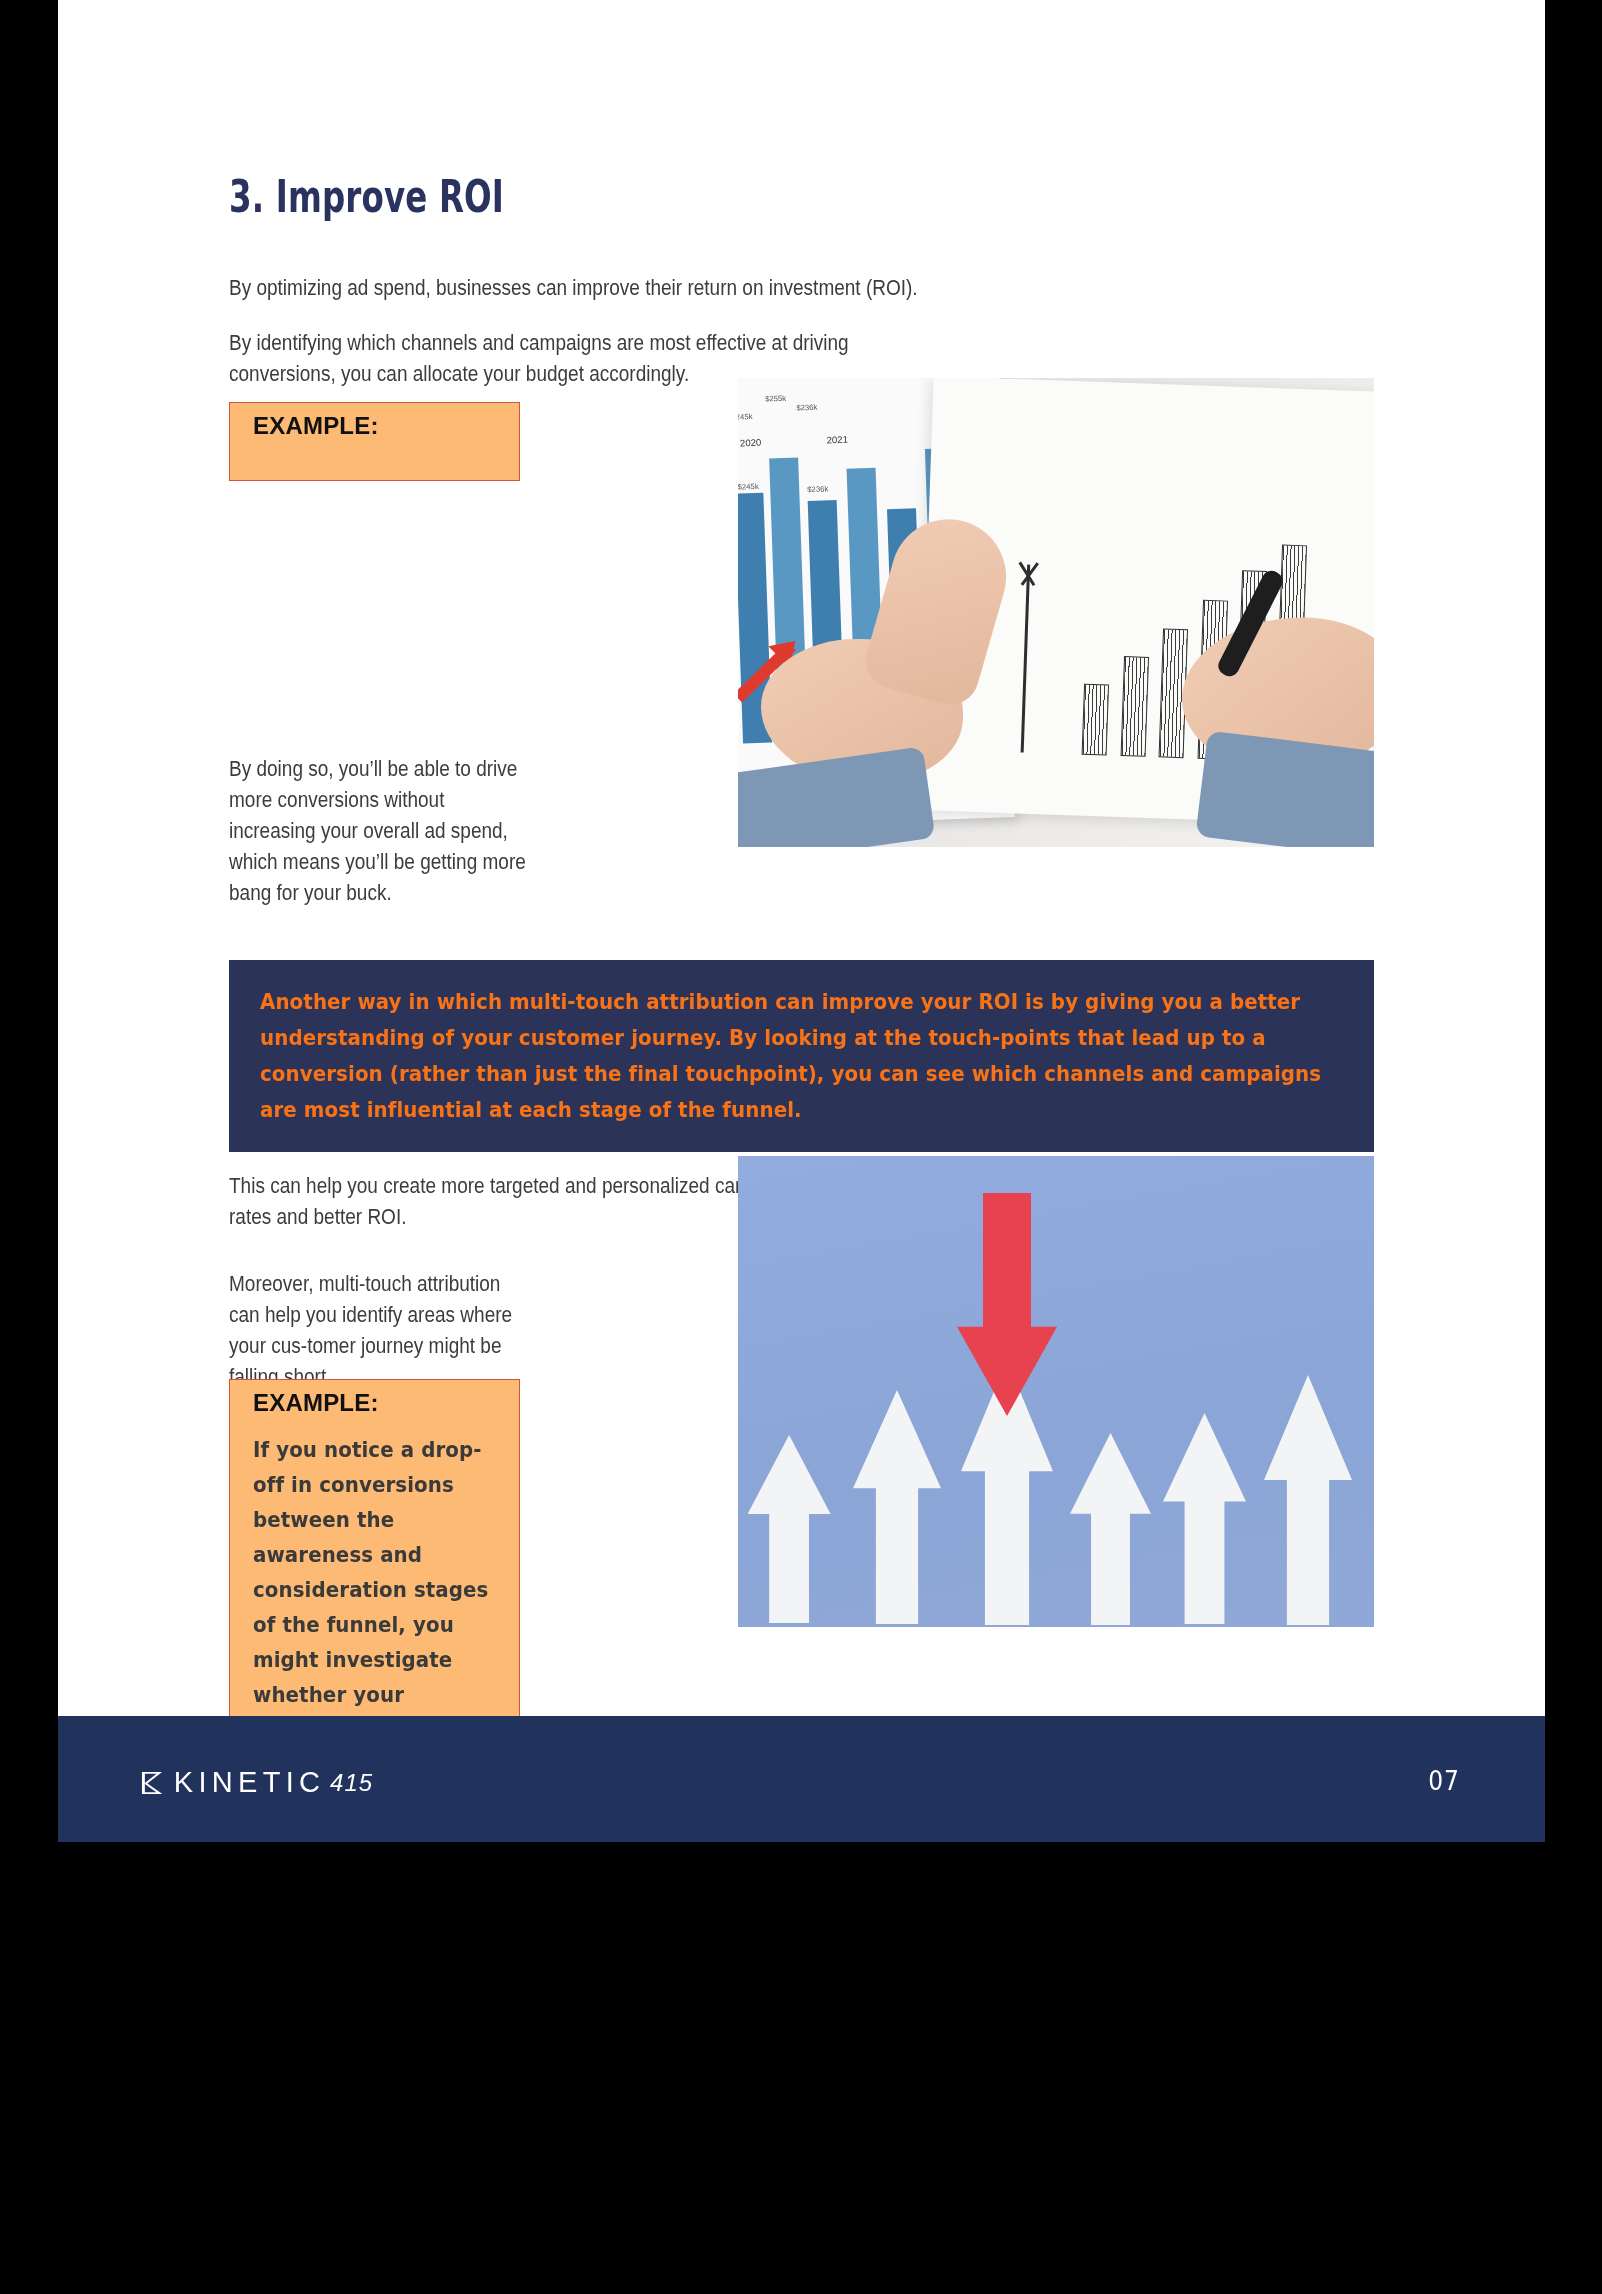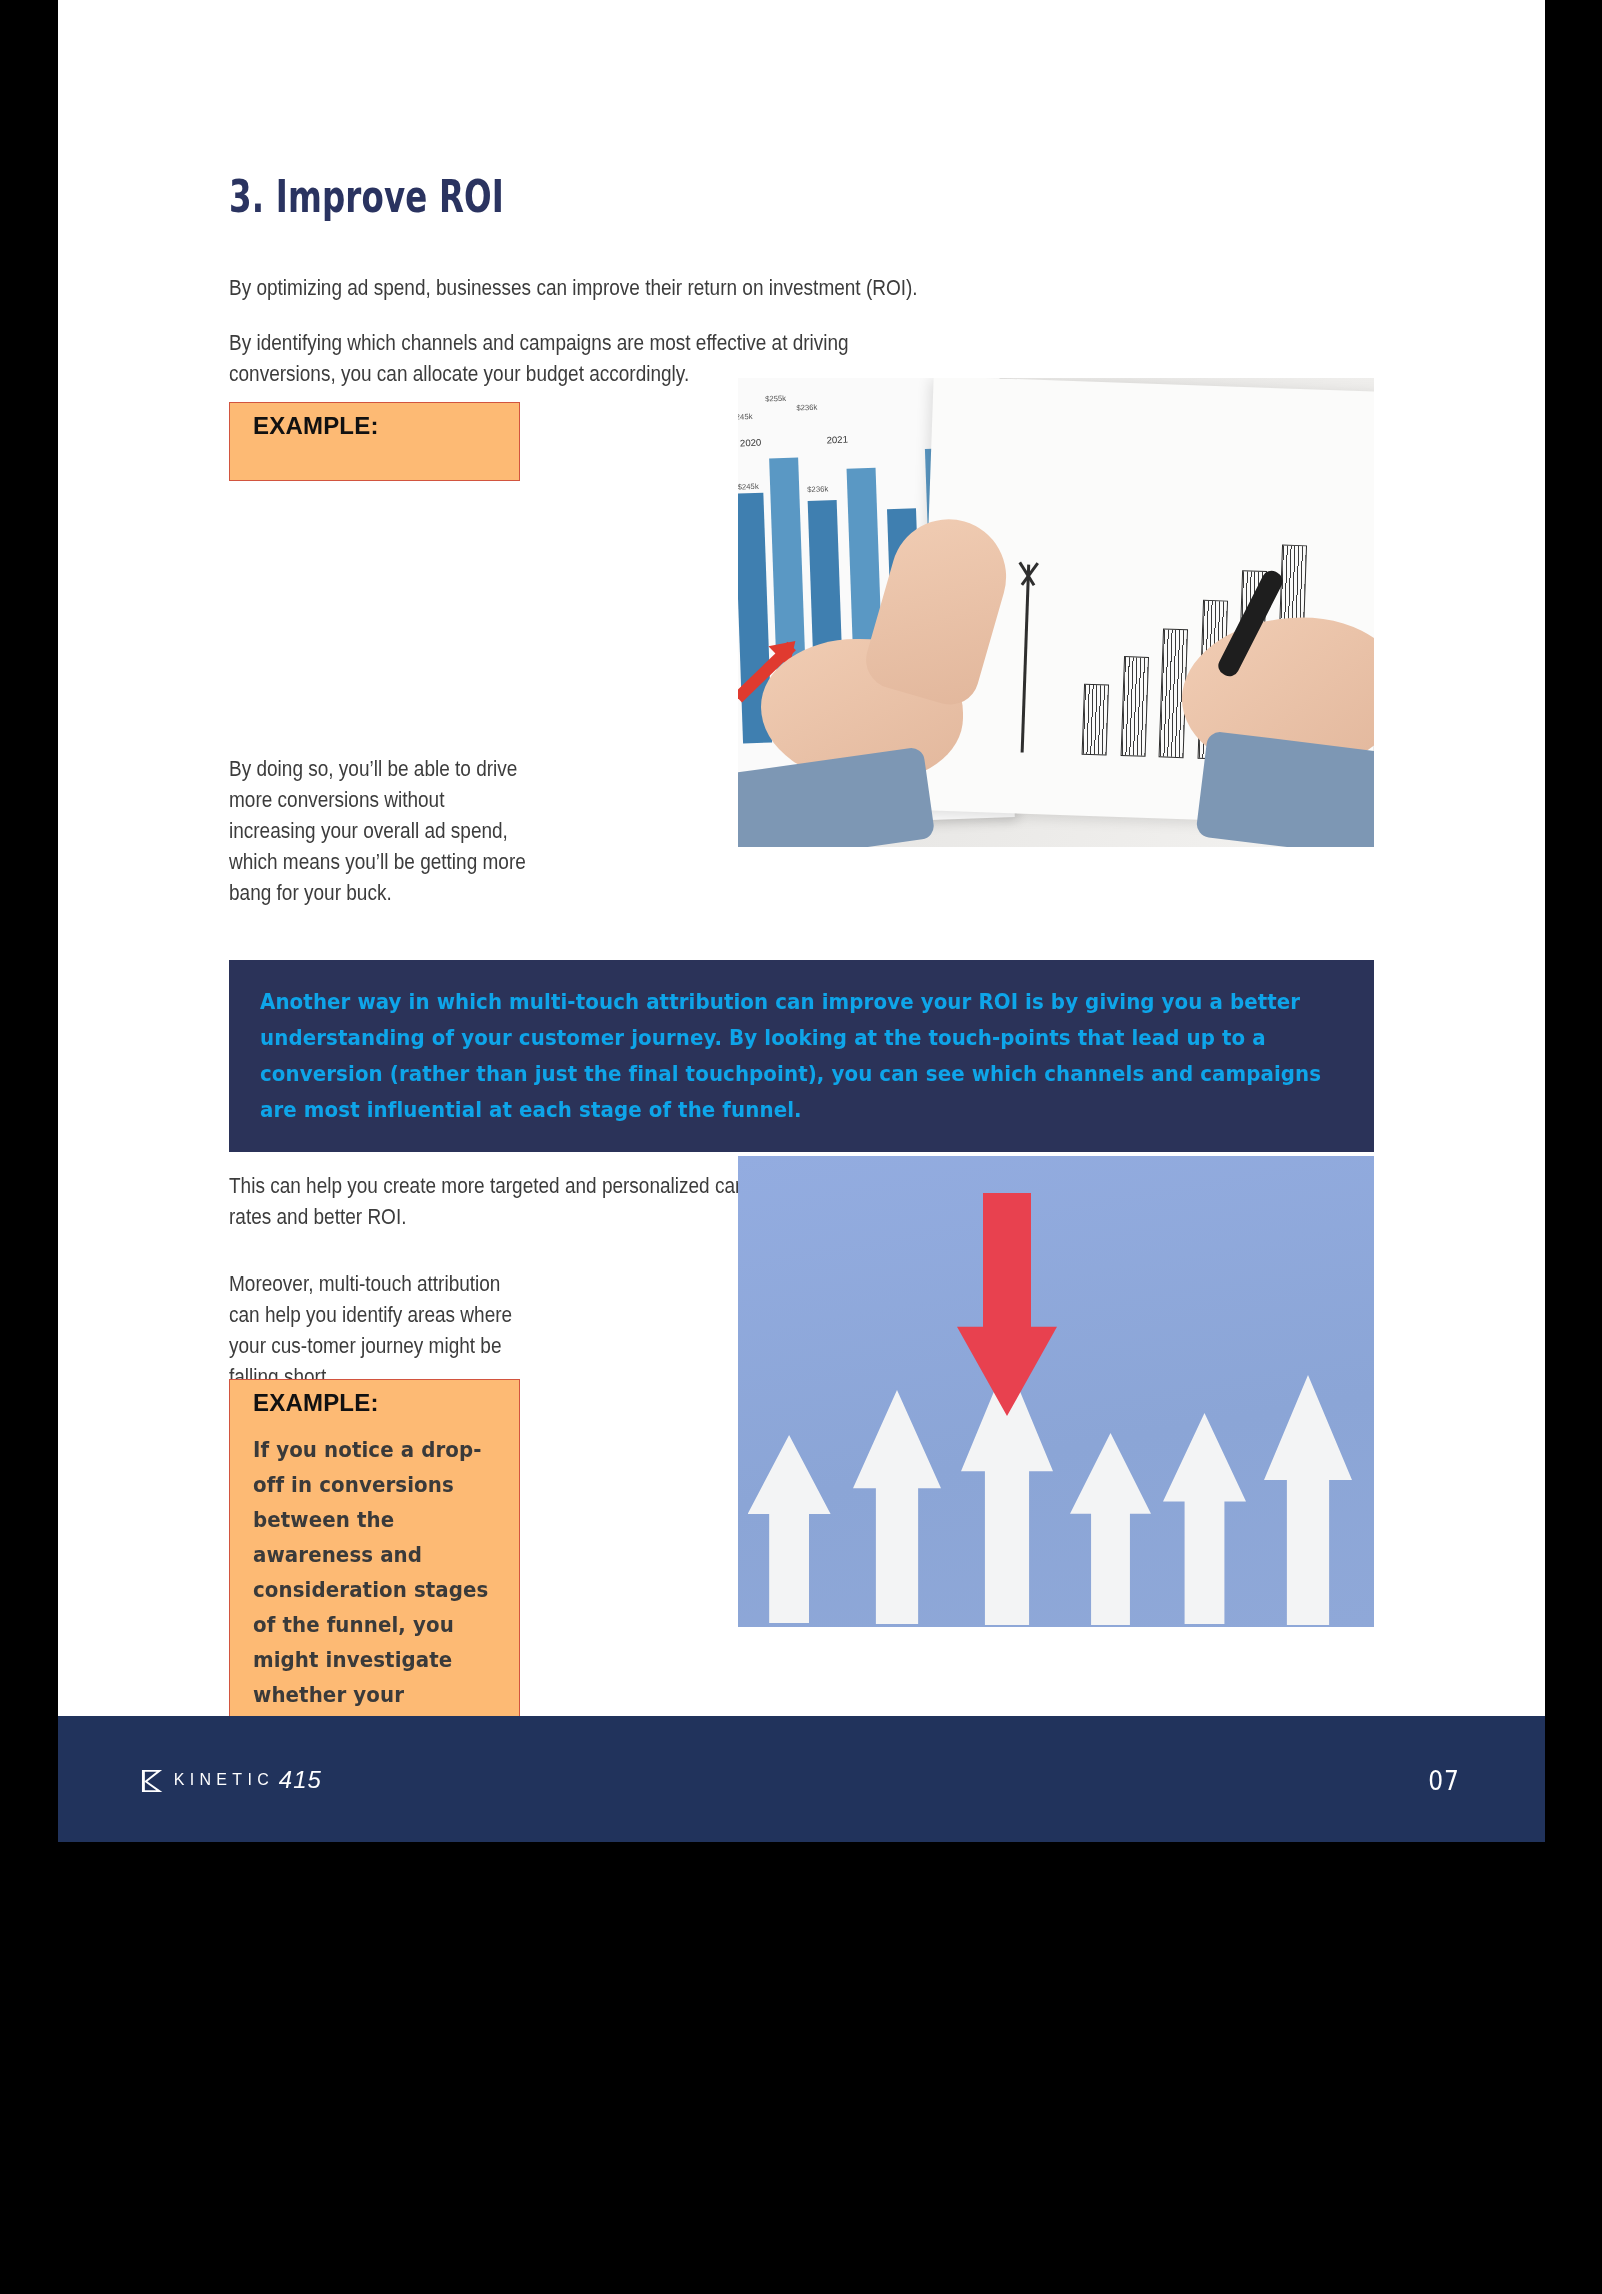--- a/index.html
+++ b/index.html
@@ -83,21 +83,21 @@
     width:1145px; height:192px;
     background:#2b3359;
     display:flex;
     align-items:center;
   }
   .callout-text {
     font-family:"Liberation Sans Narrow","DejaVu Sans Condensed","Liberation Sans", sans-serif;
     font-weight:700;
     font-size:22px;
     line-height:36px;
-    color:#0ea5e9;
+    color:#f97316;
     padding:0 14px 0 31px;
     letter-spacing:0.1px;
   }
 
   
   .photo {
     position:absolute;
     overflow:hidden;
   }
   #photo1 {
@@ -234,21 +234,21 @@
   .logo {
     position:absolute;
     left:82px; top:50px;
     display:flex;
     align-items:center;
     gap:4.8px;
   }
   .logo svg { display:block; }
   .logo-word {
     font-family:"Liberation Sans","DejaVu Sans", sans-serif;
-    font-size:16px;
+    font-size:29px;
     font-weight:400;
     color:#ffffff;
     letter-spacing:5.3px;
   }
   .logo-mark {
     font-family:"Liberation Sans","DejaVu Sans", sans-serif;
     font-size:24px;
     font-weight:400;
     color:#ffffff;
     letter-spacing:1px;

